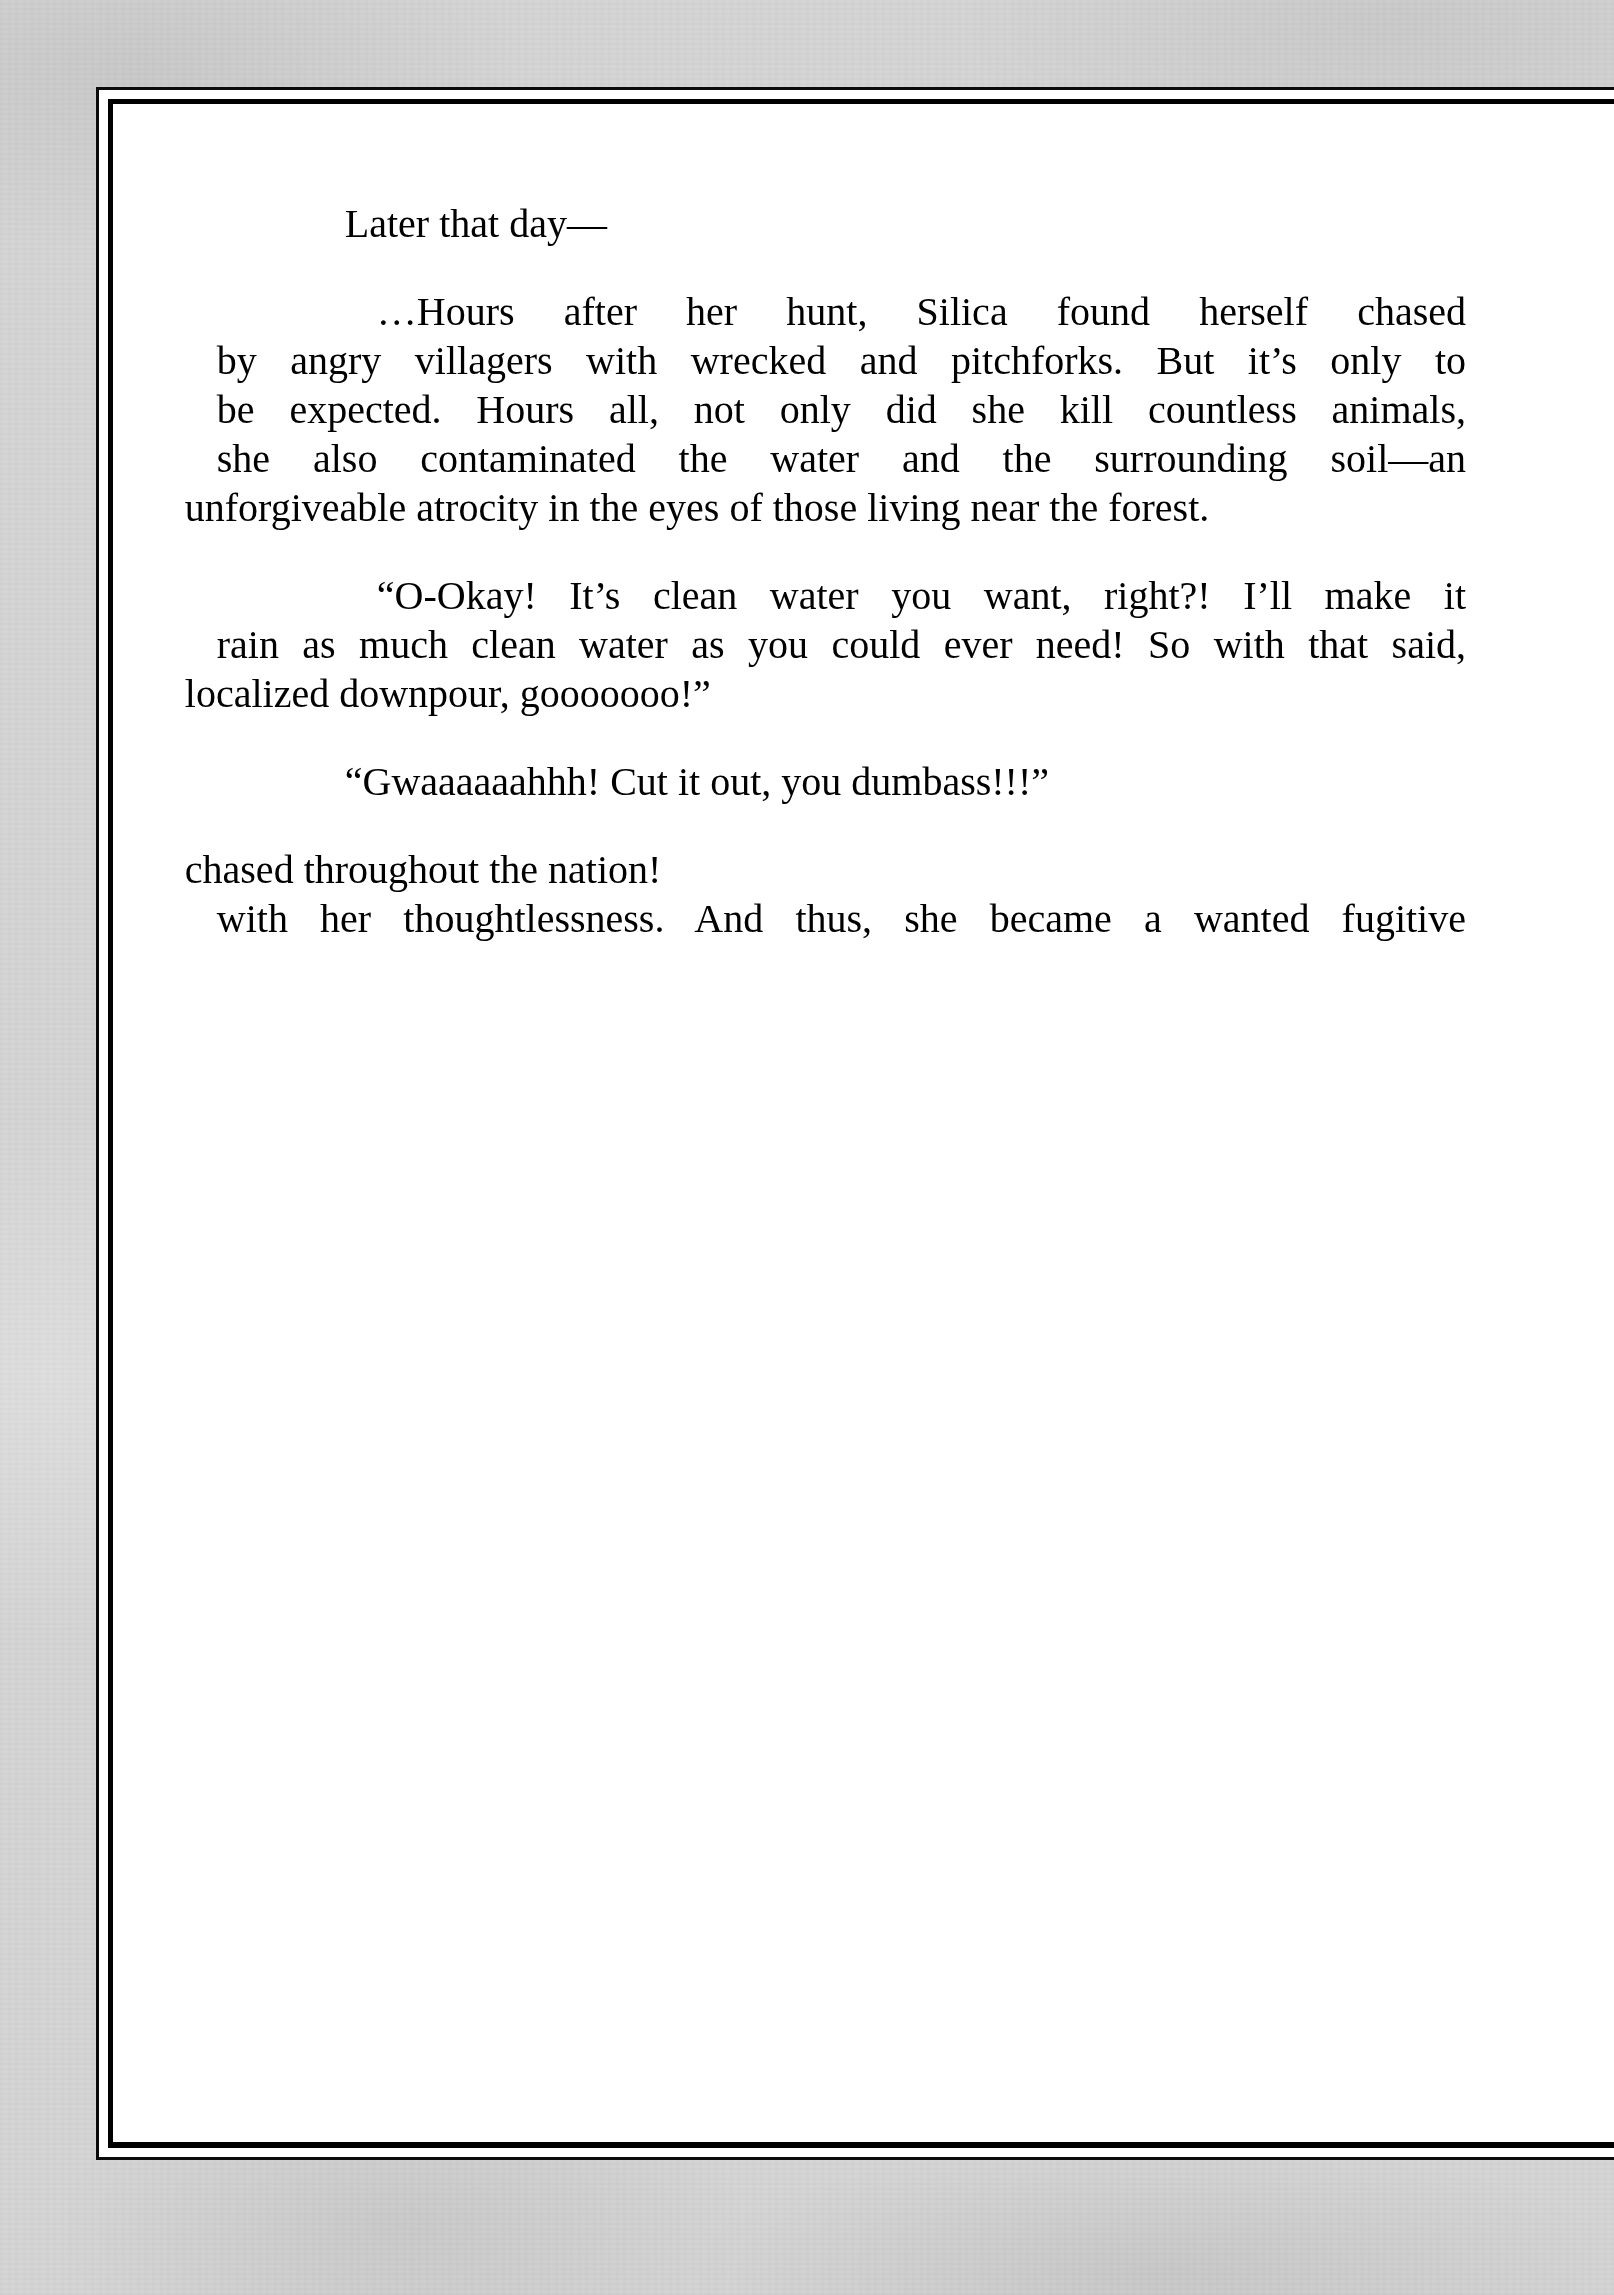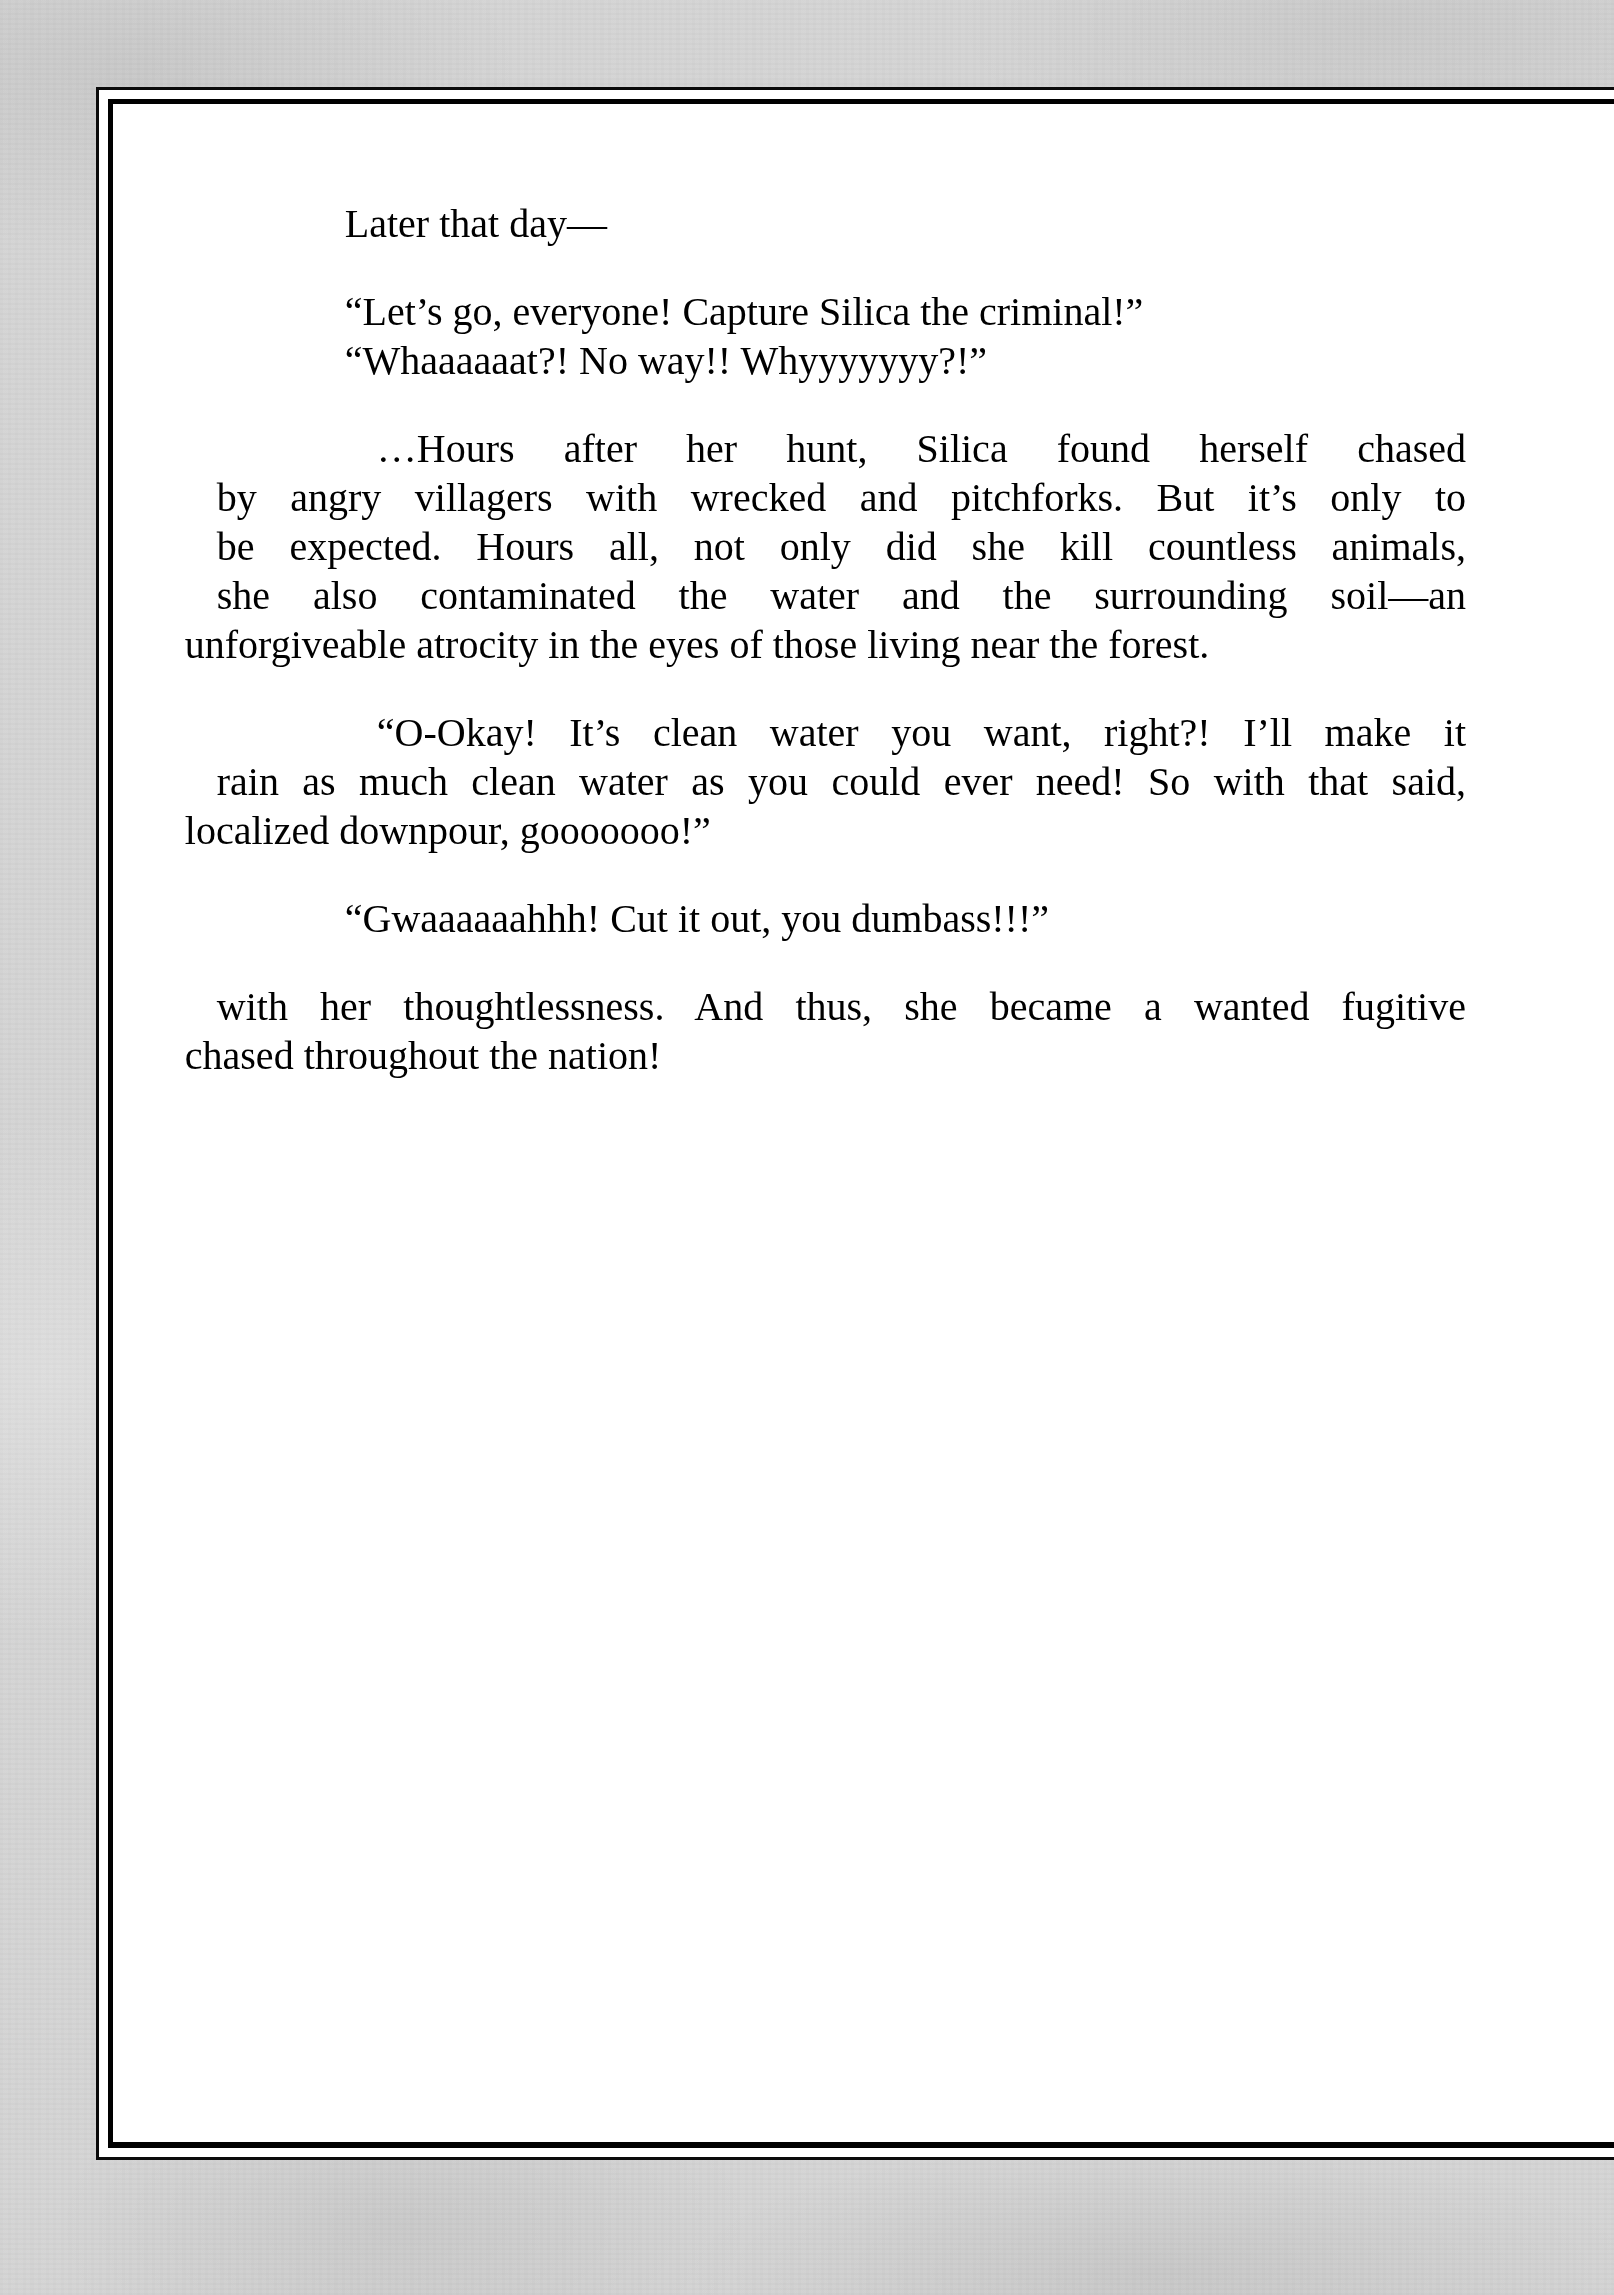--- a/index.html
+++ b/index.html
@@ -90,40 +90,36 @@
 
 <div class="backdrop">
   <div class="frame-outer">
     <div class="frame-inner">
       <div class="page">
         <div class="text-area">
             <div class="para">
               <div class="line indent">Later that day—</div>
             </div>
             <div class="para">
-              <div class="line indent">“Let’s go, everyone! Capture Silica the criminal!”</div>
-              <div class="line indent">“Whaaaaaat?! No way!! Whyyyyyyy?!”</div>
-            </div>
-            <div class="para">
               <div class="line indent stretch">…Hours after her hunt, Silica found herself chased</div>
               <div class="line stretch">by angry villagers with wrecked and pitchforks. But it’s only to</div>
               <div class="line stretch">be expected. Hours all, not only did she kill countless animals,</div>
               <div class="line stretch">she also contaminated the water and the surrounding soil—an</div>
               <div class="line">unforgiveable atrocity in the eyes of those living near the forest.</div>
             </div>
             <div class="para">
               <div class="line indent stretch">“O-Okay! It’s clean water you want, right?! I’ll make it</div>
               <div class="line stretch">rain as much clean water as you could ever need! So with that said,</div>
               <div class="line">localized downpour, gooooooo!”</div>
             </div>
             <div class="para">
               <div class="line indent">“Gwaaaaaahhh! Cut it out, you dumbass!!!”</div>
             </div>
             <div class="para">
+              <div class="line">chased throughout the nation!</div>
               <div class="line stretch">with her thoughtlessness. And thus, she became a wanted fugitive</div>
-              <div class="line">chased throughout the nation!</div>
             </div>
           </div>
       </div>
     </div>
   </div>
 </div>
 
 
 </body></html>

